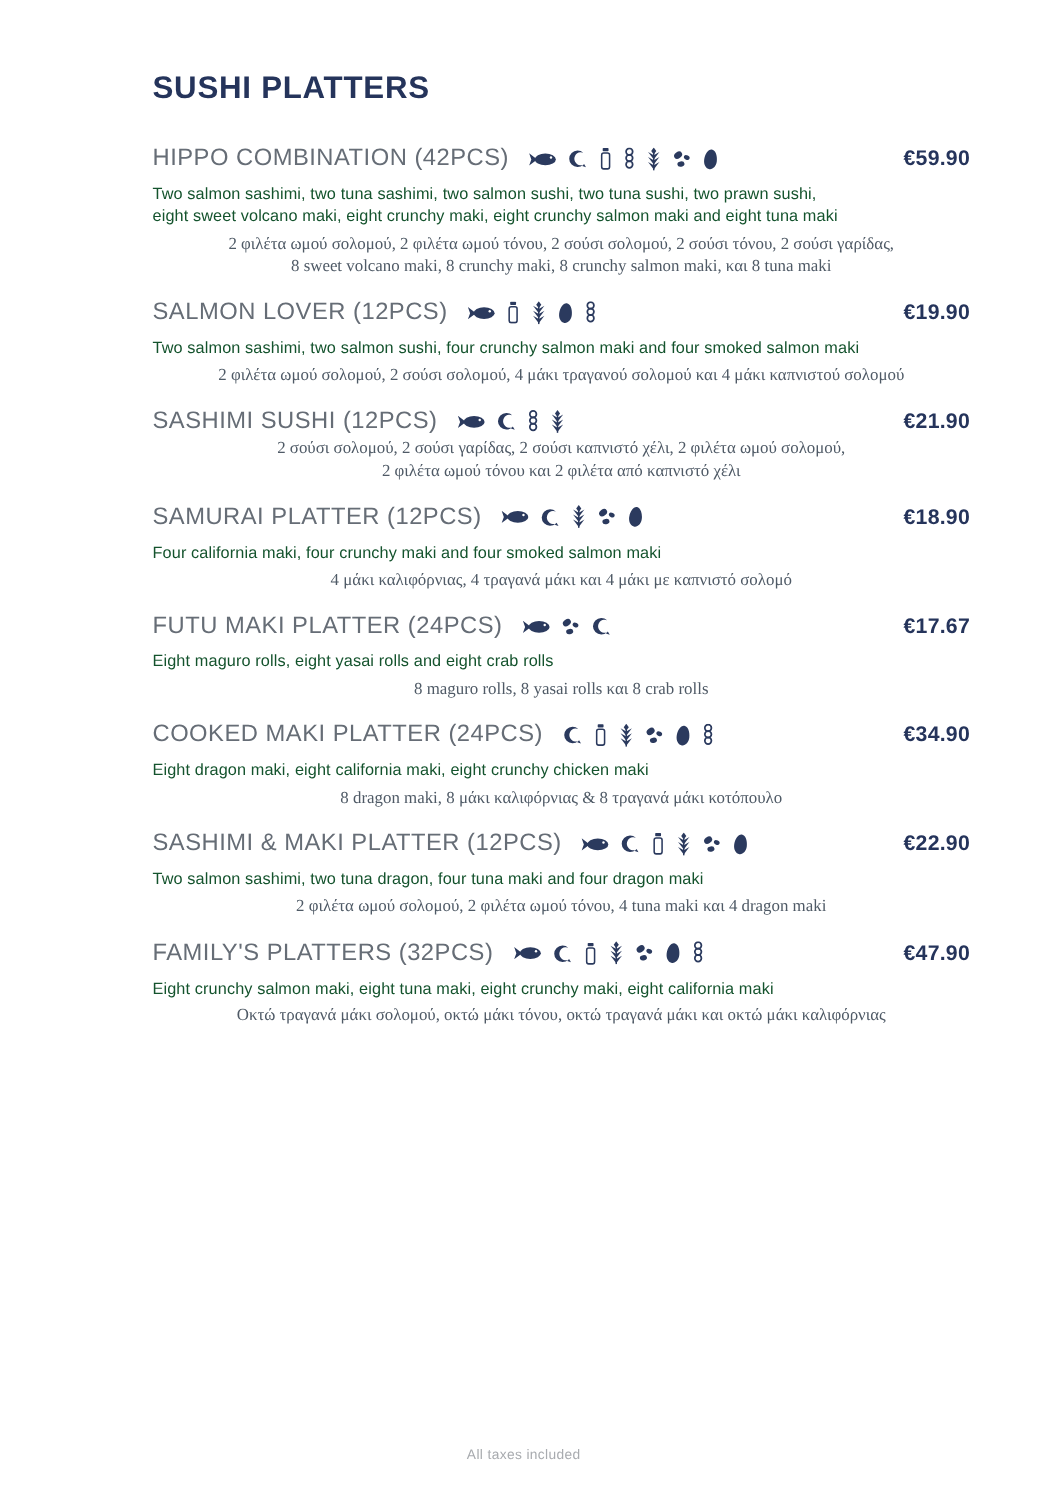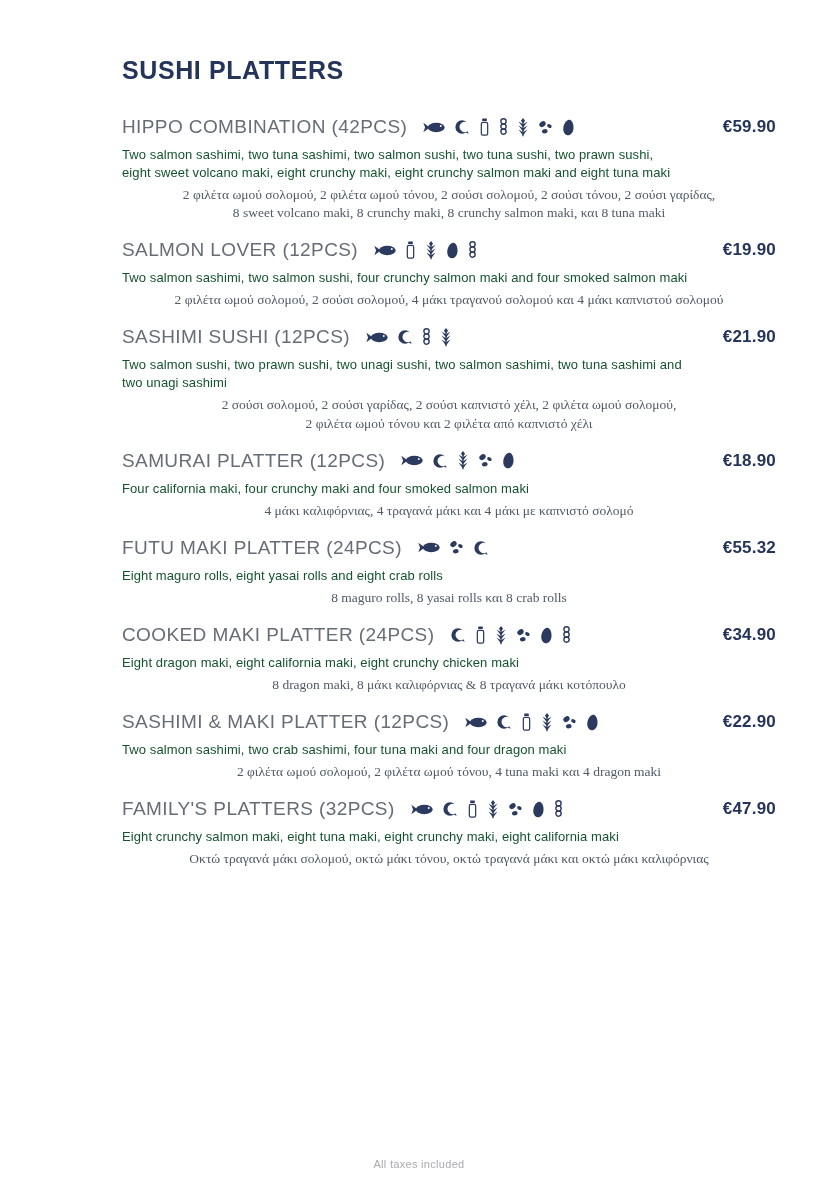--- a/index.html
+++ b/index.html
@@ -191,21 +191,20 @@
                   <path d="M8 14 L1.8 10.4 L8 18.6 Z"></path>
                   <path d="M8 14 L14.2 10.4 L8 18.6 Z"></path>
                   <path d="M8 19.5 L1.8 15.9 L8 24.1 Z"></path>
                   <path d="M8 19.5 L14.2 15.9 L8 24.1 Z"></path>
                 </g>
               </svg>
             </span>
           </span>
           <span class="price">€21.90</span>
         </div>
-        <p class="en">Two salmon sushi, two prawn sushi, two unagi sushi, two salmon sashimi, two tuna sashimi and<br>two unagi sashimi</p>
         <p class="gr">2 σούσι σολομού, 2 σούσι γαρίδας, 2 σούσι καπνιστό χέλι, 2 φιλέτα ωμού σολομού,<br>2 φιλέτα ωμού τόνου και 2 φιλέτα από καπνιστό χέλι</p>
       </section>
       <section class="item">
         <div class="hdr">
           <span class="name">SAMURAI PLATTER (12PCS)</span>
           <span class="icons">
             <span class="ic">
               <svg width="22" height="13" viewBox="0 0 34 20">
                 <g fill="#2b3a5e">
                   <path d="M10.5 10 L0.5 2.5 L3.2 10 L0.5 17.5 Z"></path>
@@ -280,21 +279,21 @@
             </span>
             <span class="ic">
               <svg width="16" height="16" viewBox="0 0 24 24">
                 <g fill="#2b3a5e">
                   <path d="M19 4.8 A10 10 0 1 0 19 19.2 A7.8 7.8 0 1 1 19 4.8 Z"></path>
                   <path d="M17.6 20.6 l4.6 1.6 l-2.3 -4 z"></path>
                 </g>
               </svg>
             </span>
           </span>
-          <span class="price">€55.32</span>
+          <span class="price">€17.67</span>
         </div>
         <p class="en">Eight maguro rolls, eight yasai rolls and eight crab rolls</p>
         <p class="gr">8 maguro rolls, 8 yasai rolls και 8 crab rolls</p>
       </section>
       <section class="item">
         <div class="hdr">
           <span class="name">COOKED MAKI PLATTER (24PCS)</span>
           <span class="icons">
             <span class="ic">
               <svg width="16" height="16" viewBox="0 0 24 24">
@@ -408,21 +407,21 @@
               </svg>
             </span>
             <span class="ic">
               <svg width="13" height="17" viewBox="0 0 16 22">
                 <path fill="#2b3a5e" transform="rotate(7 8 11)" d="M8 0.8 C11.6 0.8 14.6 6.2 14.6 12.2 C14.6 17.3 11.7 21.2 8 21.2 C4.3 21.2 1.4 17.3 1.4 12.2 C1.4 6.2 4.4 0.8 8 0.8 Z"></path>
               </svg>
             </span>
           </span>
           <span class="price">€22.90</span>
         </div>
-        <p class="en">Two salmon sashimi, two crab sashimi, four tuna maki and four dragon maki</p>
+        <p class="en">Two salmon sashimi, two tuna dragon, four tuna maki and four dragon maki</p>
         <p class="gr">2 φιλέτα ωμού σολομού, 2 φιλέτα ωμού τόνου, 4 tuna maki  και 4 dragon maki</p>
       </section>
       <section class="item">
         <div class="hdr">
           <span class="name">FAMILY'S PLATTERS (32PCS)</span>
           <span class="icons">
             <span class="ic">
               <svg width="22" height="13" viewBox="0 0 34 20">
                 <g fill="#2b3a5e">
                   <path d="M10.5 10 L0.5 2.5 L3.2 10 L0.5 17.5 Z"></path>

